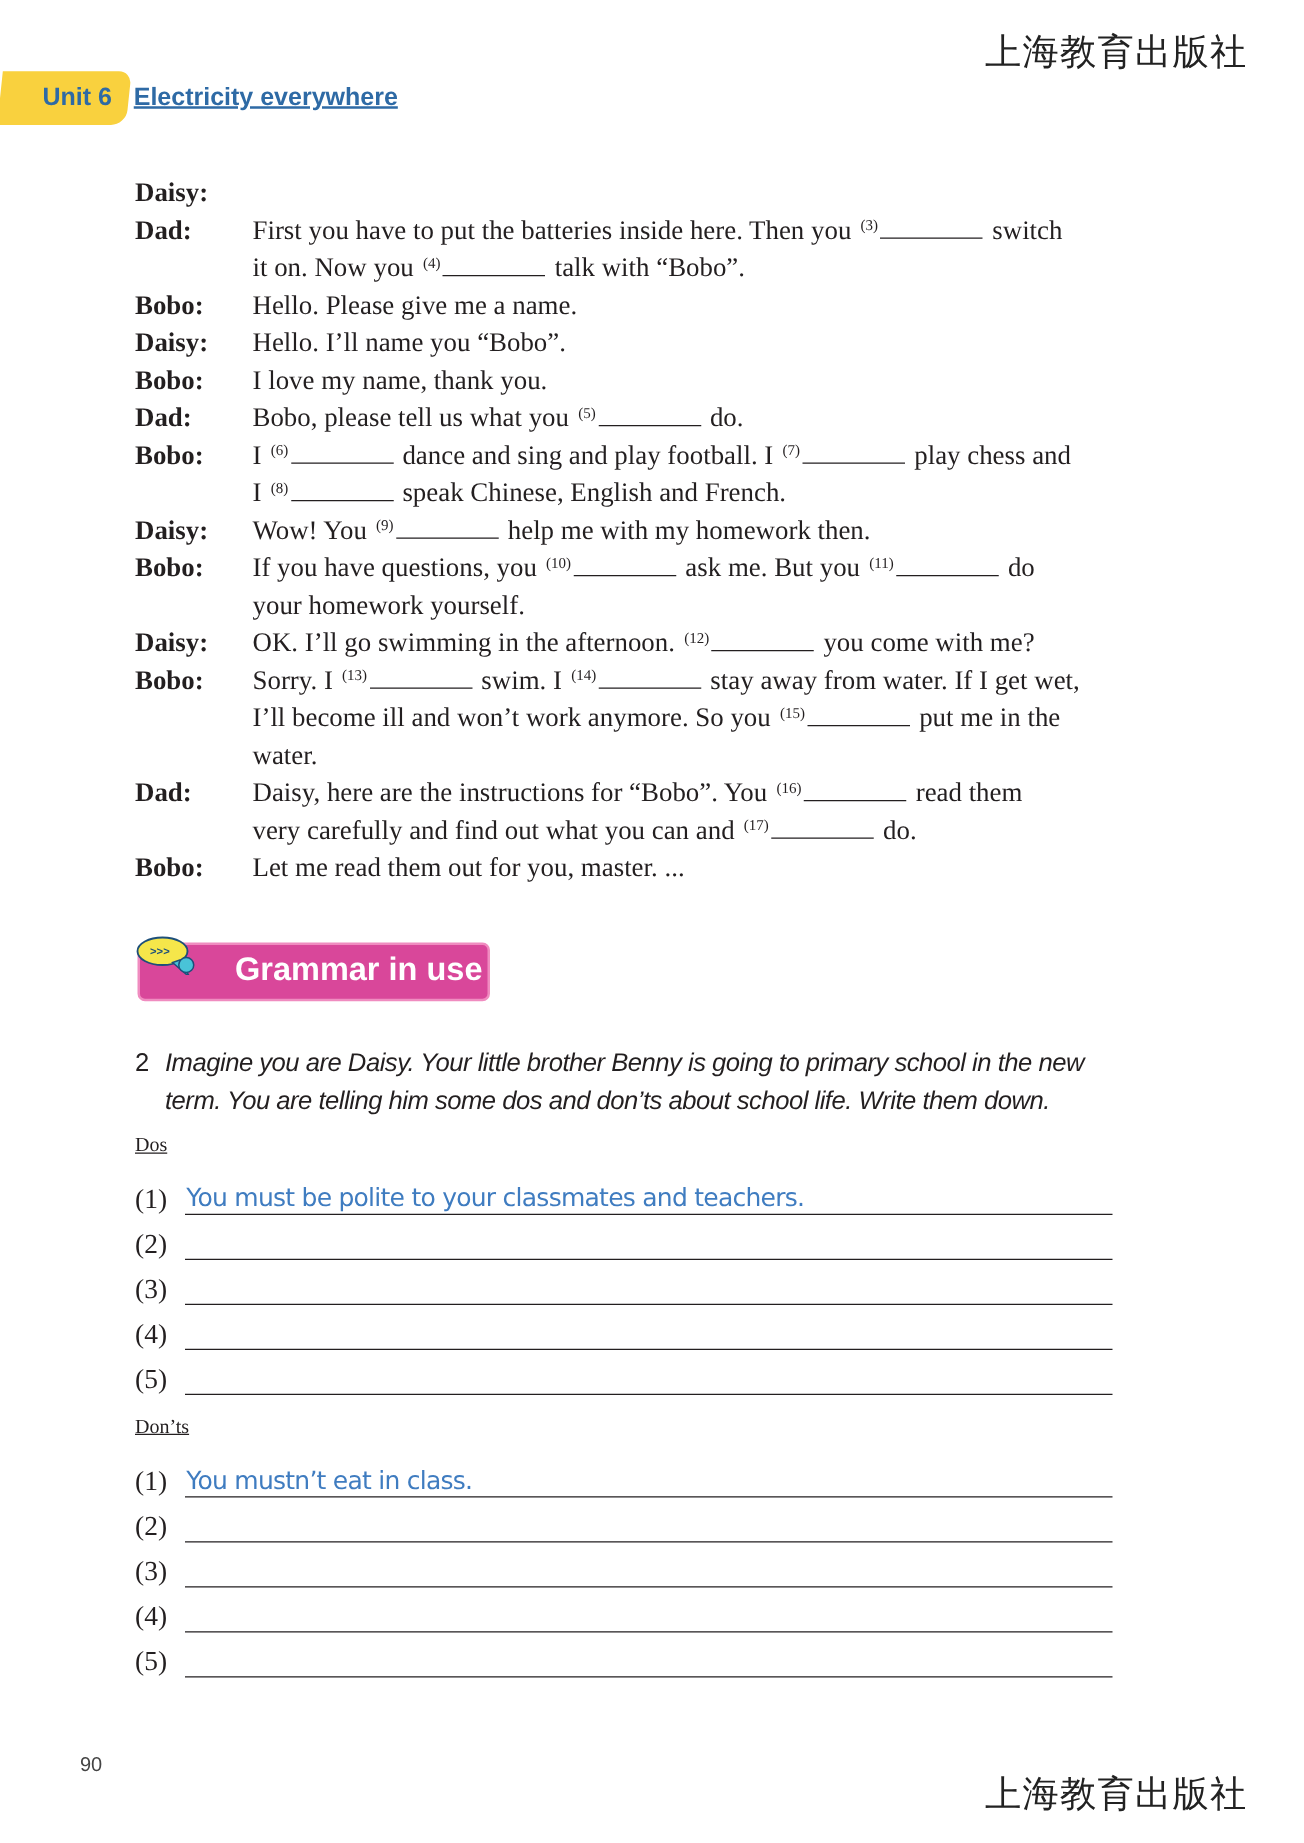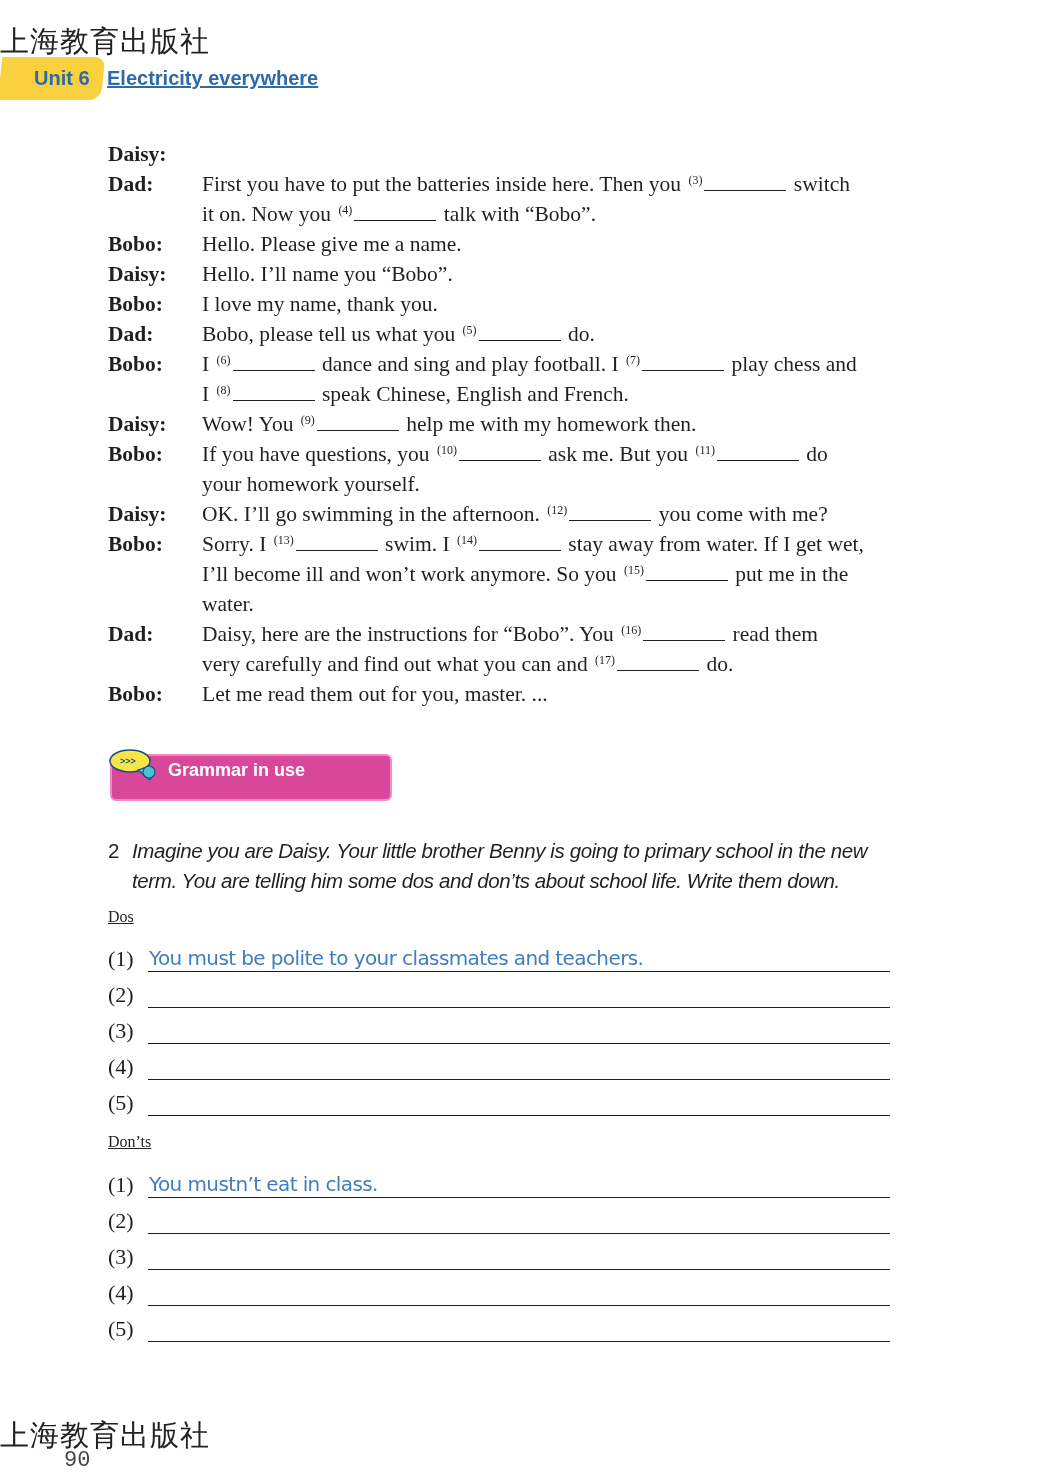--- a/index.html
+++ b/index.html
@@ -1,40 +1,40 @@
 <!DOCTYPE html>
 <html><head>
 <meta charset="utf-8">
 <style>
   html,body{margin:0;padding:0;background:#fff;}
   body{width:1043px;height:1474px;position:relative;overflow:hidden;font-family:"Liberation Serif",serif;color:#231f20;}
-  .watermark{position:absolute;left:0;width:998px;text-align:left;font-family:"DejaVu Serif",serif;font-size:29px;color:#222;letter-spacing:1px;}
+  .watermark{position:absolute;left:0;width:998px;text-align:right;font-family:"DejaVu Serif",serif;font-size:29px;color:#222;letter-spacing:1px;}
   .wm-top{top:22px;}
   .wm-bottom{top:1416px;}
   .unit-tab{position:absolute;left:0;top:57px;width:103px;height:43px;background:#f9d13e;border-radius:0 10px 12px 0;transform:skewX(-6deg);transform-origin:left;}
   .unit-label{position:absolute;left:34px;top:67px;font-family:"Liberation Sans",sans-serif;font-weight:bold;font-size:20px;color:#2e6aa5;}
   .unit-title{position:absolute;left:107px;top:67px;font-family:"Liberation Sans",sans-serif;font-weight:bold;font-size:20px;color:#2e6aa5;text-decoration:underline;}
   .dialogue{position:absolute;left:108px;top:139px;width:820px;}
   .line{display:flex;font-size:21.5px;line-height:30px;}
   .speaker{width:94px;flex:none;font-weight:bold;}
   .speech{flex:1;}
   sup{font-size:12px;vertical-align:top;position:relative;top:-4px;margin-left:2px;}
   .blank{display:inline-block;width:82px;border-bottom:1.5px solid #231f20;height:20px;vertical-align:baseline;margin:0 2px;}
   .grammar{position:absolute;left:110px;top:754px;width:282px;height:47px;background:#d9479a;border-radius:6px;border:2px solid #f08cc0;box-sizing:border-box;}
-  .grammar-label{position:absolute;left:168px;top:760px;font-family:"Liberation Sans",sans-serif;font-weight:bold;font-size:18px;color:#fff;}
+  .grammar-label{position:absolute;left:188px;top:760px;font-family:"Liberation Sans",sans-serif;font-weight:bold;font-size:26px;color:#fff;}
   .bubble{position:absolute;left:108px;top:748px;width:48px;height:32px;}
   .instr{position:absolute;left:108px;top:836px;width:800px;font-family:"Liberation Sans",sans-serif;font-style:italic;font-size:20.5px;line-height:30px;color:#231f20;letter-spacing:-0.4px;}
   .instr .num{font-style:normal;display:inline-block;width:24px;}
   .instr .indent{padding-left:24px;display:block;}
   .sec-head{position:absolute;left:108px;font-size:16px;text-decoration:underline;}
   .ans-row{position:absolute;left:108px;width:782px;height:32px;display:flex;align-items:flex-end;}
   .ans-num{width:40px;font-size:22px;flex:none;line-height:26px;}
   .ans-line{flex:1;border-bottom:1.5px solid #231f20;height:26px;margin-left:0;position:relative;}
   .ans-text{position:absolute;left:1px;bottom:1px;font-family:"DejaVu Sans",sans-serif;font-size:20px;color:#3f7cc0;letter-spacing:-0.6px;}
-  .page-num{position:absolute;left:64px;top:1448px;font-family:Liberation Mono, monospace;font-size:22px;color:#444;}
+  .page-num{position:absolute;left:64px;top:1404px;font-family:Liberation Sans, sans-serif;font-size:16px;color:#444;}
 </style>
 </head>
 <body>
 
 <div class="watermark wm-top">上海教育出版社</div>
 
 <div class="unit-tab"></div>
 <div class="unit-label">Unit 6</div>
 <div class="unit-title">Electricity everywhere</div>
 

